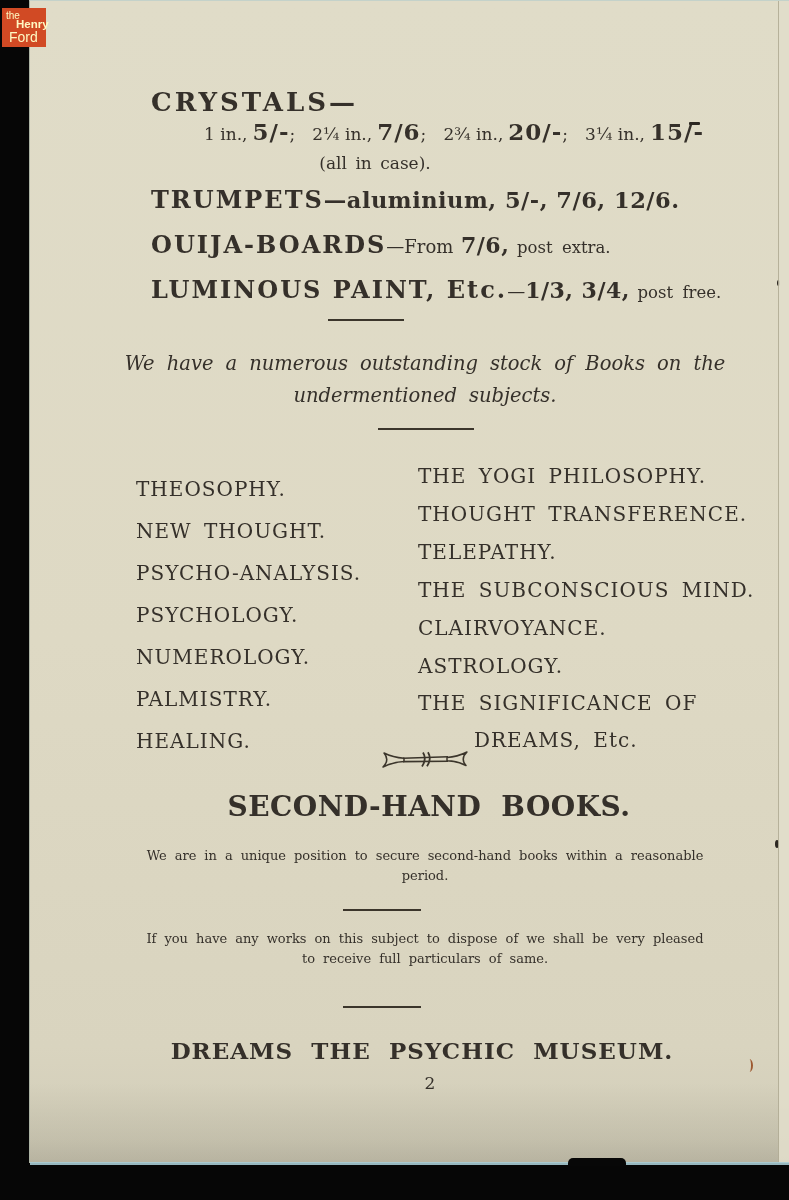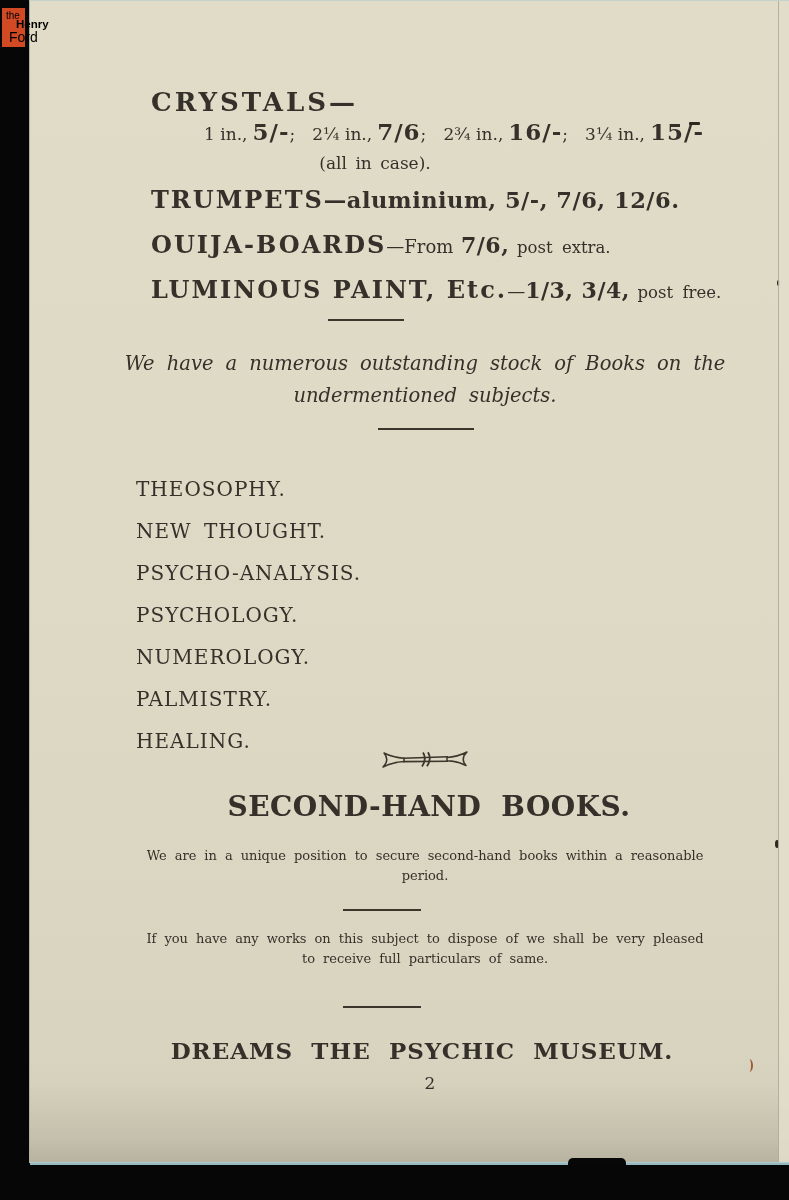--- a/index.html
+++ b/index.html
@@ -28,22 +28,22 @@
   .edge-line-bottom{
     position:absolute; left:0; bottom:-2px; width:100%; height:3px;
     background:var(--edge-cyan); opacity:.9;
   }
   .notch{
     position:absolute; left:538px; bottom:-3px; width:58px; height:8px;
     background:#070707; border-radius:5px 5px 0 0;
   }
   
   .logo{
-    position:absolute; left:2px; top:8px; width:23px; height:39px;
-    background:var(--logo-red); z-index:5; color:#000000;
+    position:absolute; left:2px; top:8px; width:44px; height:39px;
+    background:var(--logo-red); z-index:5; color:#fef9c3;
     font-family:"Liberation Sans","DejaVu Sans",sans-serif;
   }
   .logo span{position:absolute; line-height:1;}
   .logo .l-the {left:4px;  top:3px;  font-size:10px;}
   .logo .l-henry{left:14px; top:11px; font-size:11.5px; font-weight:bold;}
   .logo .l-ford {left:7px;  top:22px; font-size:14px;  font-weight:normal;}
   
   .abs{position:absolute;}
   .crystals-h{left:121px; top:86px; font-size:26px; font-weight:bold; letter-spacing:3px;}
   .prices{left:90px; top:117px; width:680px; text-align:center; white-space:nowrap;}
@@ -104,21 +104,21 @@
 </head>
 <body>
 
 <div class="page">
 
   <div class="abs crystals-h">CRYSTALS—</div>
 
   <div class="abs prices">
     <span class="item"><span class="sz">1 in.,</span><span class="pr">5/-</span><span class="sp">;</span></span>
     <span class="item"><span class="sz">2¼ in.,</span><span class="pr">7/6</span><span class="sp">;</span></span>
-    <span class="item"><span class="sz">2¾ in.,</span><span class="pr">16/-</span><span class="sp">;</span></span>
+    <span class="item"><span class="sz">2¾ in.,</span><span class="pr">20/-</span><span class="sp">;</span></span>
     <span class="item"><span class="sz">3¼ in.,</span><span class="pr">15/-</span><span class="sp"></span></span>
   </div>
 
   <div class="abs note">(all in case).</div>
 
   <div class="abs prodline t-trumpets"><span class="name">TRUMPETS</span><span class="rest">—aluminium, 5/-, 7/6, 12/6.</span></div>
 
   <div class="abs prodline t-ouija"><span class="name">OUIJA-BOARDS</span><span class="mid">—From</span> <span class="price">7/6,</span> <span class="tail">post extra.</span></div>
 
   <div class="abs prodline t-luminous"><span class="name">LUMINOUS PAINT, Etc.</span><span class="mid">—</span><span class="price">1/3, 3/4,</span> <span class="tail">post free.</span></div>
@@ -132,20 +132,29 @@
   <ul class="col col-left">
     <li>THEOSOPHY.</li>
     <li>NEW THOUGHT.</li>
     <li>PSYCHO-ANALYSIS.</li>
     <li>PSYCHOLOGY.</li>
     <li>NUMEROLOGY.</li>
     <li>PALMISTRY.</li>
     <li>HEALING.</li>
   </ul>
 
+  <ul class="col col-right">
+    <li>THE YOGI PHILOSOPHY.</li>
+    <li>THOUGHT TRANSFERENCE.</li>
+    <li>TELEPATHY.</li>
+    <li>THE SUBCONSCIOUS MIND.</li>
+    <li>CLAIRVOYANCE.</li>
+    <li>ASTROLOGY.</li>
+    <li class="wrap-item">THE SIGNIFICANCE OF DREAMS, Etc.</li>
+  </ul>
 
   <div class="abs ornament">
     <svg width="94" height="24" viewBox="0 0 94 24" fill="none">
 
       <path d="M6 5 Q12 12 5 19 Q15 14 26 13.4 L26 10.2 Q15 9.5 6 5 Z" stroke="#3b352b" stroke-width="1.5" fill="none" stroke-linejoin="round"></path>
 
       <path d="M25 10.2 L70 8.8 M25 13.6 L70 13.2" stroke="#3b352b" stroke-width="1.6"></path>
 
       <path d="M45 4.5 Q49 11 44 18.5 M50 4.2 Q54 11 49 18.2" stroke="#3b352b" stroke-width="1.8" fill="none"></path>
 

